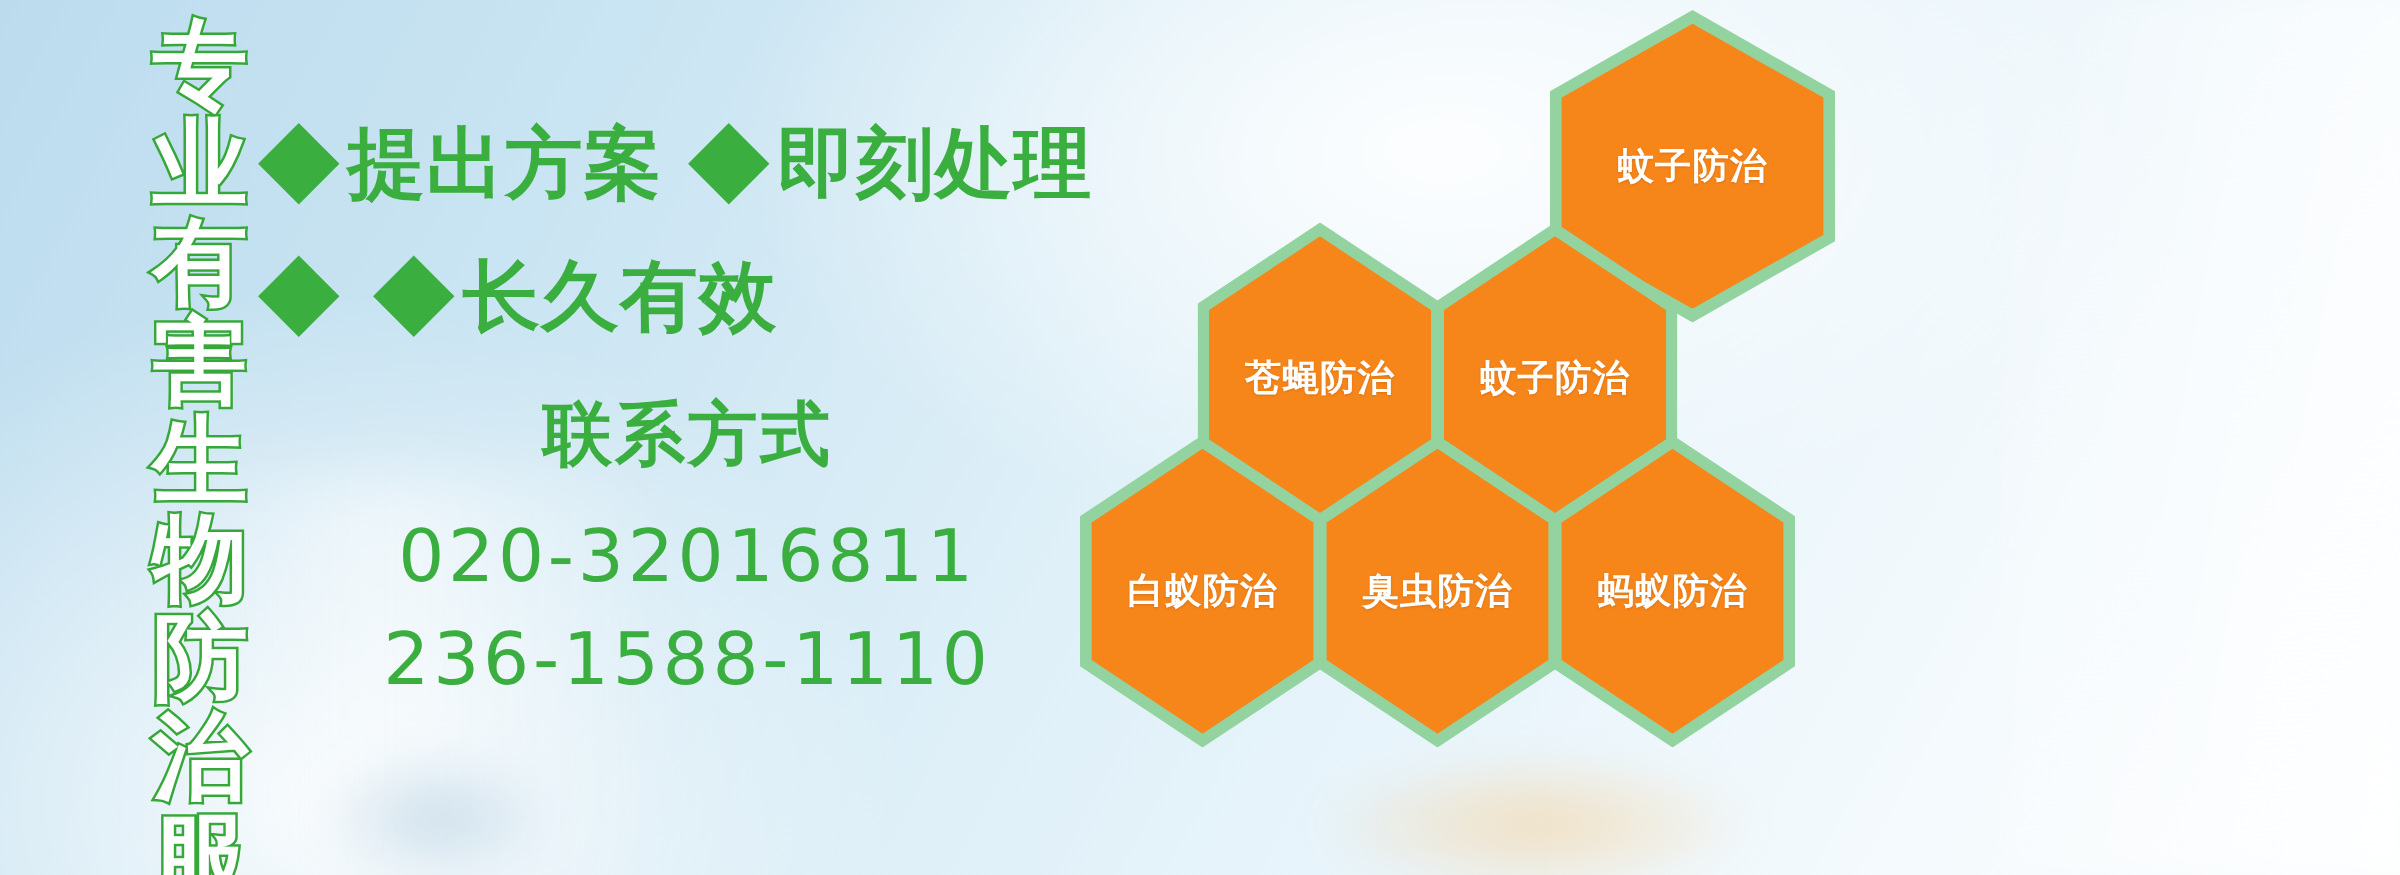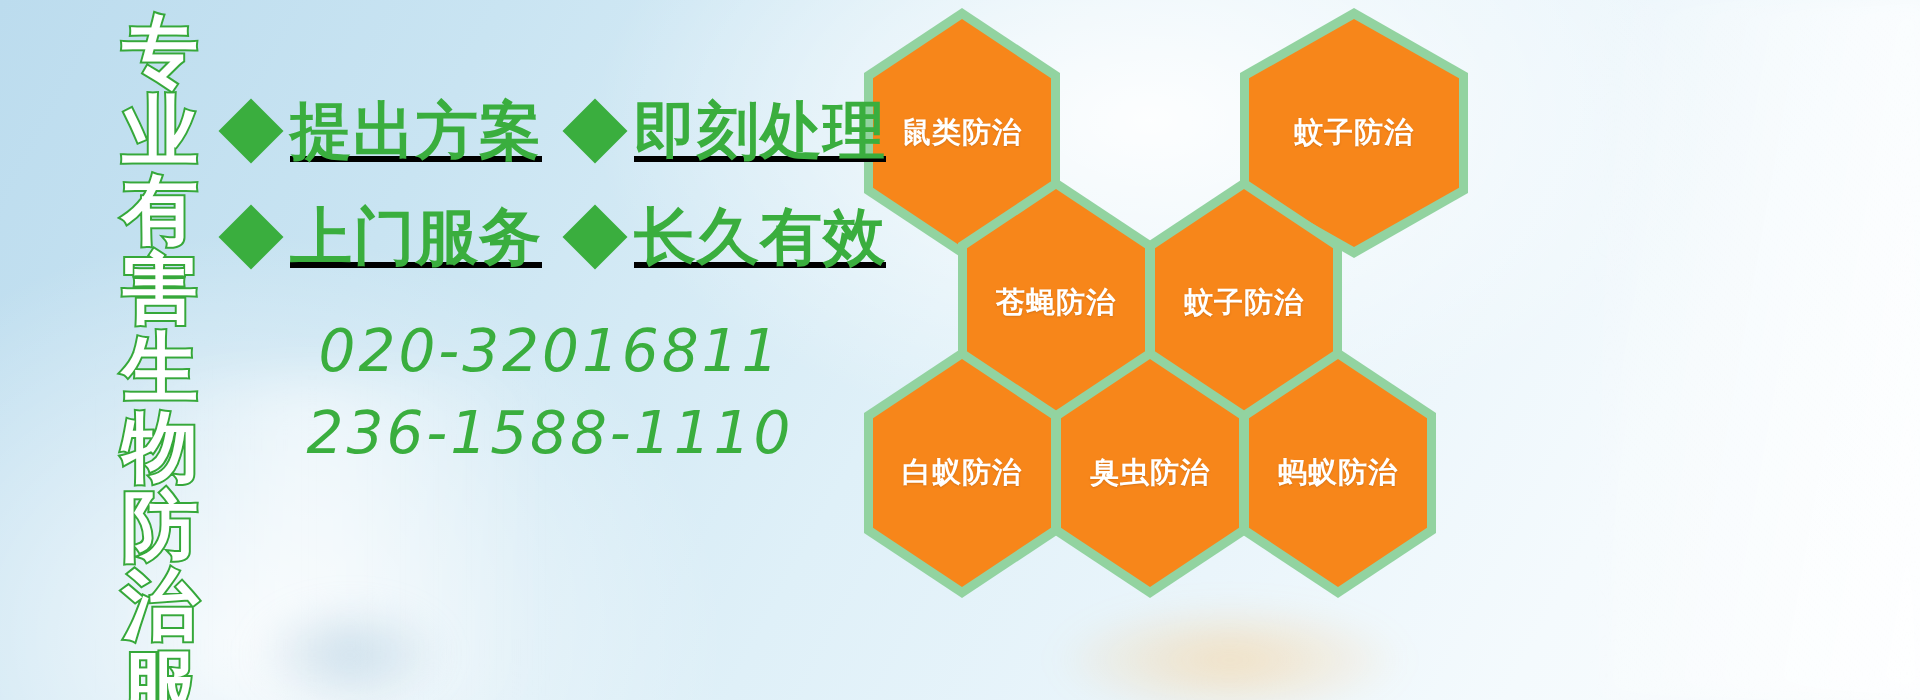--- a/index.html
+++ b/index.html
@@ -64,24 +64,23 @@
     color: #ffffff;
     -webkit-text-stroke: 4px #36a83a;
     paint-order: stroke fill;
     letter-spacing: 0;
     font-family: "DejaVu Sans", "Liberation Sans", sans-serif;
   }
 
   
   .features {
     position: absolute;
-    left: 228px;
+    left: 216px;
     top: 78px;
     z-index: 6;
-    text-decoration: underline;
   }
   .feat-row {
     display: flex;
     align-items: center;
     height: 106px;
   }
   .feat-item {
     display: flex;
     align-items: center;
   }
@@ -120,21 +119,20 @@
     margin-bottom: 18px;
     font-family: "DejaVu Sans", "Liberation Sans", sans-serif;
   }
   .contact-phone {
     font-size: 58px;
     font-weight: 400;
     color: #3aae3e;
     letter-spacing: 3px;
     line-height: 82px;
     font-family: "DejaVu Sans", "Liberation Sans", sans-serif;
-    font-style: italic;
   }
 
   
   .honeycomb {
     position: absolute;
     left: 856px;
     top: 0px;
     width: 620px;
     height: 700px;
     z-index: 5;
@@ -203,42 +201,37 @@
       </div>
       <span class="feat-gap"></span>
       <div class="feat-item">
         <span class="diamond"></span>
         <span class="feat-text">即刻处理</span>
       </div>
     </div>
     <div class="feat-row">
       <div class="feat-item">
         <span class="diamond"></span>
-        <span class="feat-text">上门服务</span>
       </div>
       <span class="feat-gap"></span>
       <div class="feat-item">
         <span class="diamond"></span>
         <span class="feat-text">长久有效</span>
       </div>
     </div>
   </div>
 
   <div class="contact">
+    <div class="contact-title">联系方式</div>
     <div class="contact-phone">020-32016811</div>
     <div class="contact-phone">236-1588-1110</div>
   </div>
 
   <div class="honeycomb">
 
-    <div class="hex" style="left:8px;  top:8px;">
-      <div class="outer"></div>
-      <div class="inner"></div>
-      <div class="label">鼠类防治</div>
-    </div>
 
 
     <div class="hex" style="left:384px; top:8px;padding-left:32px;">
       <div class="outer"></div>
       <div class="inner"></div>
       <div class="label">蚊子防治</div>
     </div>
 
     <div class="hex" style="left:102px; top:178px;">
       <div class="outer"></div>

